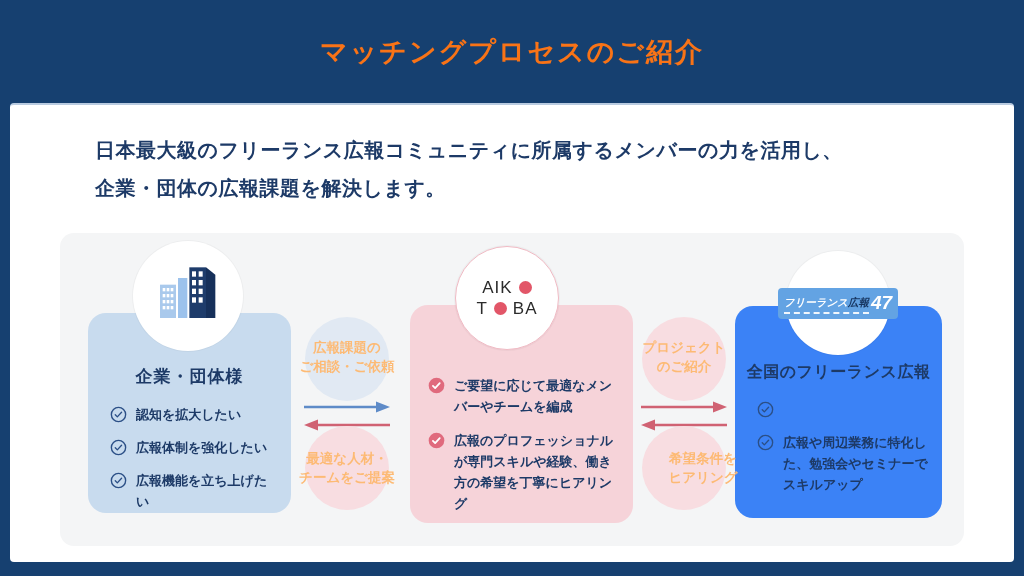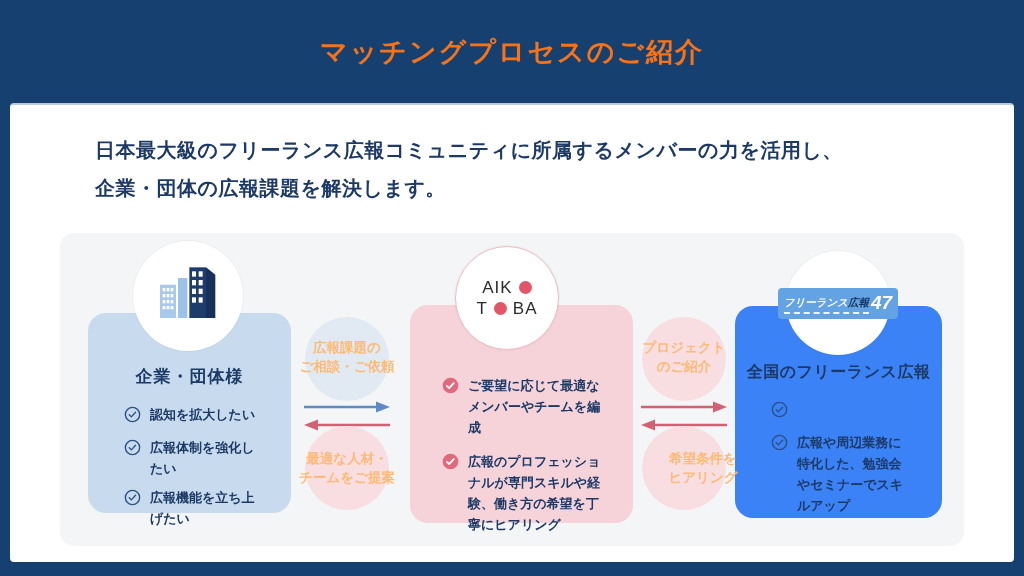--- a/index.html
+++ b/index.html
@@ -31,21 +31,21 @@
   
   .panel { position:absolute; border-radius:18px; }
   .panel-company   { left:88px;  top:313px; width:203px; height:200px; background:#c8dbee;font-family:Liberation Serif, serif; }
   .panel-aikotoba  { left:410px; top:305px; width:223px; height:218px; background:#f6d3d9; }
   .panel-freelance { left:735px; top:306px; width:207px; height:212px; background:#3b82f6; }
 
   .panel-title { font-weight:bold; font-size:17px; text-align:center; letter-spacing:1px; color:#1d3a67; }
   .panel-company .panel-title { margin-top:52px; }
   .panel-freelance .panel-title { font-size:16px; margin-top:56px; letter-spacing:0.5px; }
 
-  .check-list { list-style:none; margin:16px 14px 0; padding:0 18px 0 22px; }
+  .check-list { list-style:none; margin:16px 0 0; padding:0 18px 0 22px; }
   .panel-aikotoba .check-list { margin-top:70px; padding:0 16px 0 18px; }
   .panel-freelance .check-list { padding:0 14px 0 22px; }
   .check-item { display:flex; gap:9px; font-size:13px; line-height:21px; font-weight:600;
     color:#1d3a67; margin-bottom:8px; }
   .check-item .ck { flex:0 0 auto; margin-top:2px; }
   .panel-aikotoba .check-item { margin-bottom:13px; }
 
   
   .circle { position:absolute; background:#ffffff; border-radius:50%;
     display:flex; align-items:center; justify-content:center;

